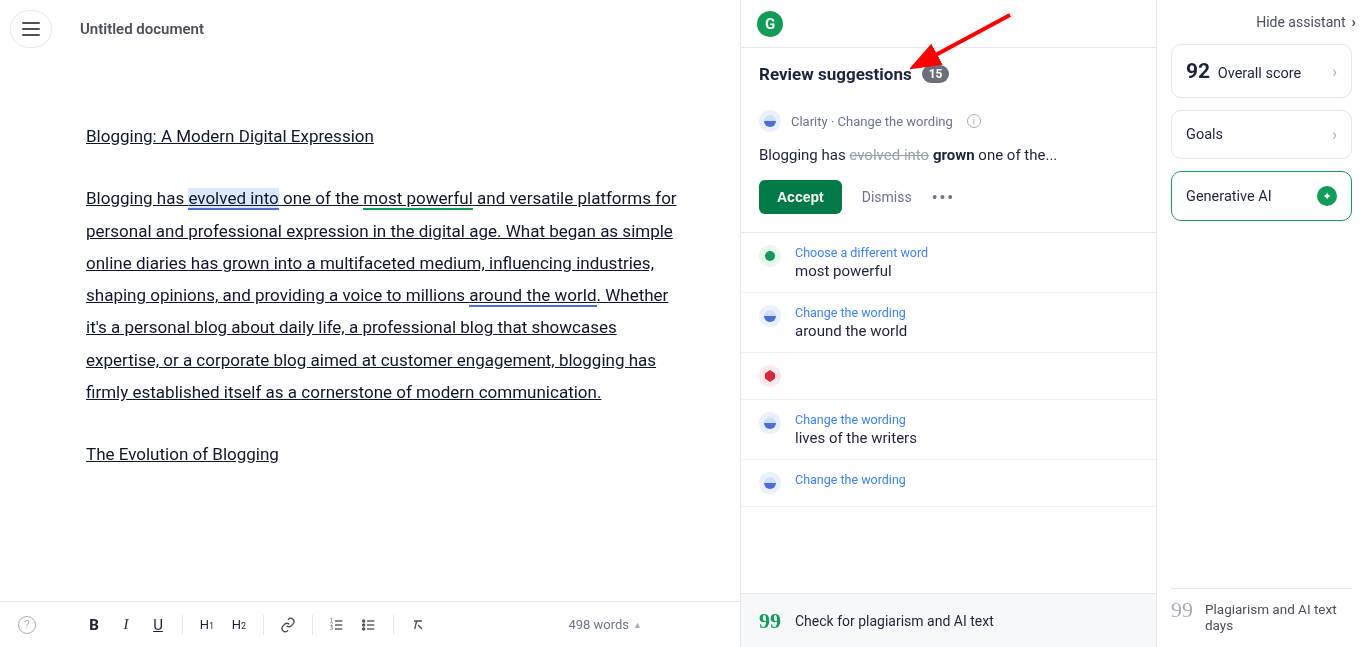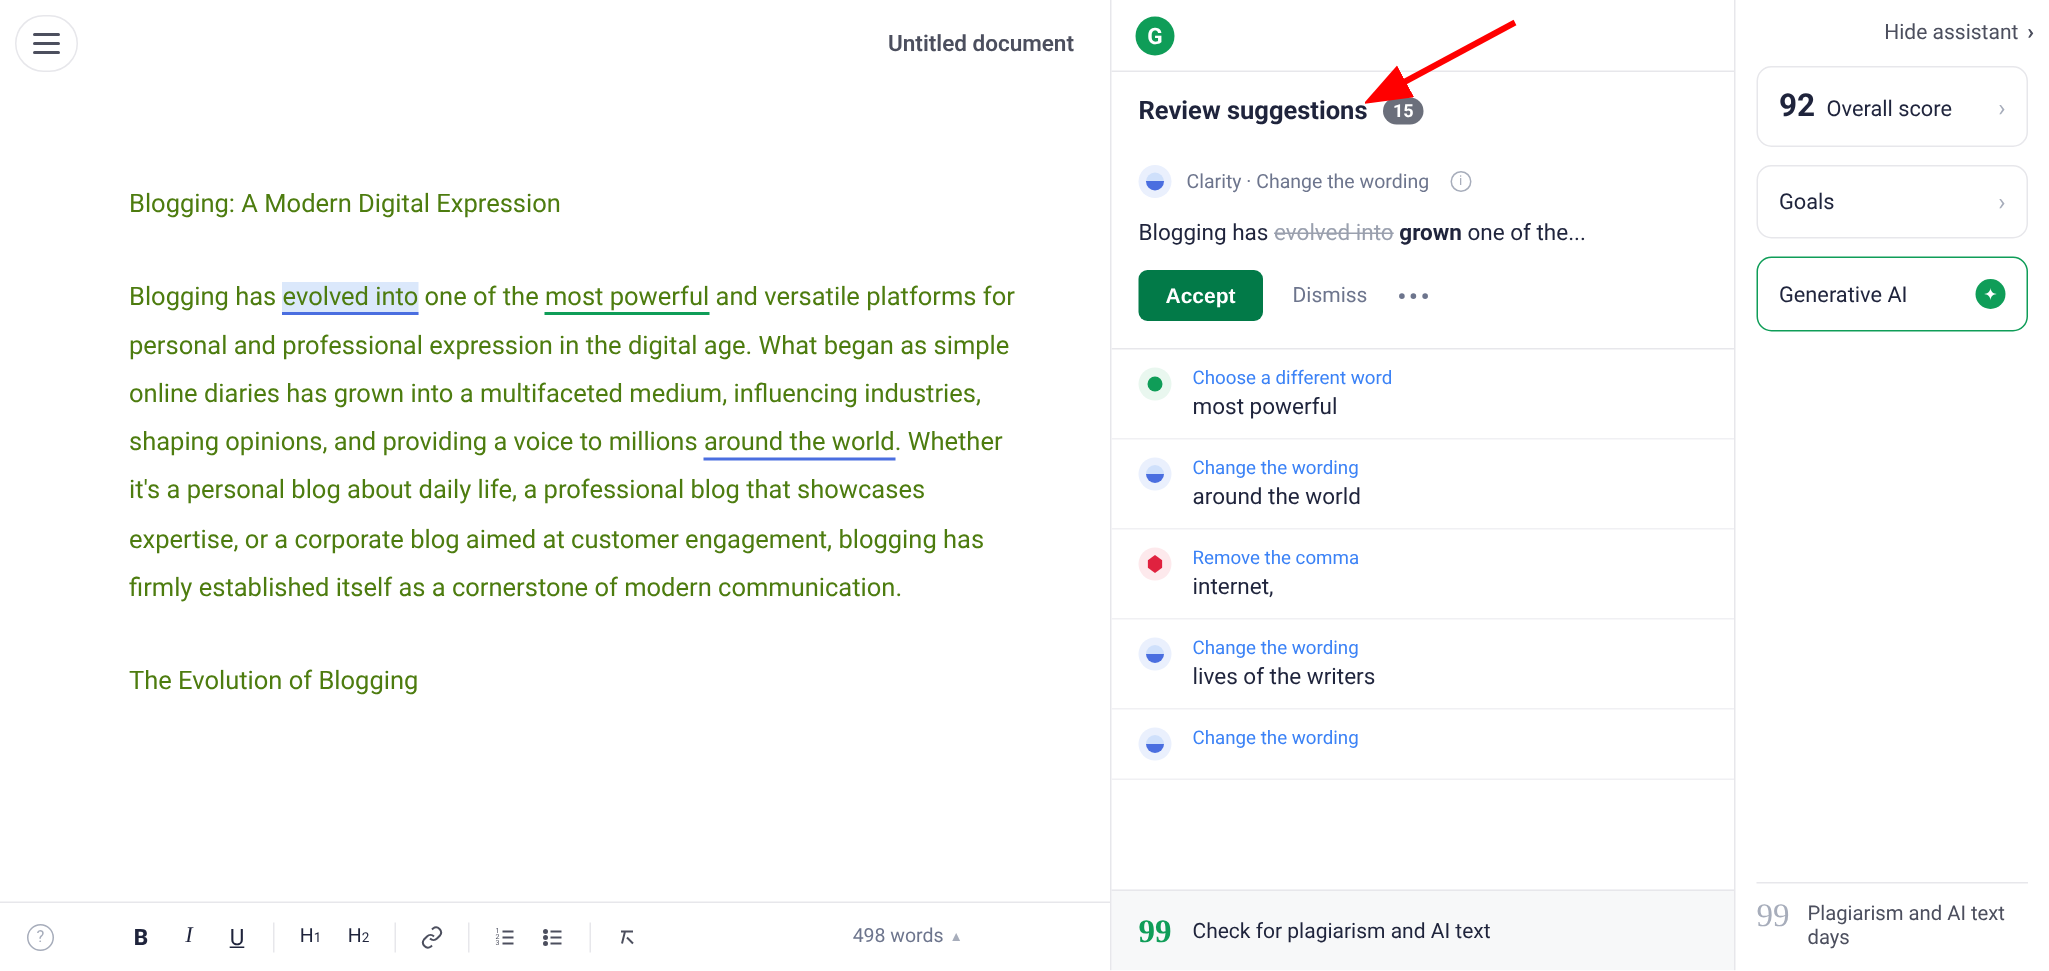--- a/index.html
+++ b/index.html
@@ -2,28 +2,28 @@
 <html><head>
 <meta charset="utf-8">
 <style>
 * { box-sizing: border-box; margin: 0; padding: 0; }
 html, body { height: 100%; font-family: -apple-system, BlinkMacSystemFont, "Segoe UI", Roboto, Arial, sans-serif; background: #fff; color: #1f243c; }
 .app { display: flex; height: 647px; width: 1366px; overflow: hidden; }
 
 
 .editor-pane { flex: 1; position: relative; display: flex; flex-direction: column; border-right: 1px solid #e7e7eb; }
 
-.editor-header { height: 58px; display: flex; align-items: center; padding: 0 24px 0 10px; justify-content: space-between; }
+.editor-header { height: 58px; display: flex; align-items: center; padding: 0 24px 0 10px; }
 .hamburger-wrap { width: 42px; height: 38px; border-radius: 999px; border: 1px solid #e7e7eb; display: flex; align-items: center; justify-content: center; margin-right: 28px; box-shadow: 0 0 0 0 rgba(0,0,0,0); }
 .hamburger { width: 18px; height: 14px; display: flex; flex-direction: column; justify-content: space-between; }
 .hamburger span { height: 2px; background: #4c4f5e; border-radius: 2px; }
 .doc-title { color: #4c4f5e; font-size: 15px; font-weight: 600; }
 
 .editor-body { flex: 1; overflow: hidden; padding: 10px 0 0 0; }
-.doc { padding: 52px 62px 40px 86px; font-size: 17px; line-height: 1.9; color: #4d7c0f; }
+.doc { padding: 52px 62px 40px 86px; font-size: 17px; line-height: 1.9; color: #0f172a; text-decoration: underline; }
 .doc h1 { font-size: 17px; font-weight: 400; margin-bottom: 30px; }
 .doc p { margin-bottom: 30px; }
 .hl-clarity { border-bottom: 2px solid #4a6ee0; }
 .hl-engage { border-bottom: 2px solid #0f9d58; }
 .hl-correct { border-bottom: 2px solid #e0223f; }
 .sel-blue { background: #dbe8fb; }
 
 .editor-footer { height: 46px; border-top: 1px solid #e7e7eb; display: flex; align-items: center; padding: 0 18px; gap: 4px; color: #6d758d; font-size: 13px; }
 .help-ic { width: 18px; height: 18px; border: 1.5px solid #a7adbb; border-radius: 50%; display:flex; align-items:center; justify-content:center; font-size: 11px; color:#a7adbb; margin-right: 40px; }
 .fmt-btn { width: 28px; height: 28px; display: flex; align-items: center; justify-content: center; border-radius: 4px; cursor: pointer; font-size: 15px; color:#1f243c; }
@@ -219,24 +219,20 @@
           </div>
           <div class="mini-card">
     <span class="dot dot-blue2"></span>
     <div class="mini-body">
       <span class="mini-cat">Change the wording</span>
       <span class="mini-text">around the world</span>
     </div>
           </div>
           <div class="mini-card">
     <span class="dot dot-red2"></span>
-    <div class="mini-body">
-      <span class="mini-cat">Remove the comma</span>
-      <span class="mini-text">internet,</span>
-    </div>
           </div>
           <div class="mini-card">
     <span class="dot dot-blue2"></span>
     <div class="mini-body">
       <span class="mini-cat">Change the wording</span>
       <span class="mini-text">lives of the writers</span>
     </div>
           </div>
           <div class="mini-card">
     <span class="dot dot-blue2"></span>

